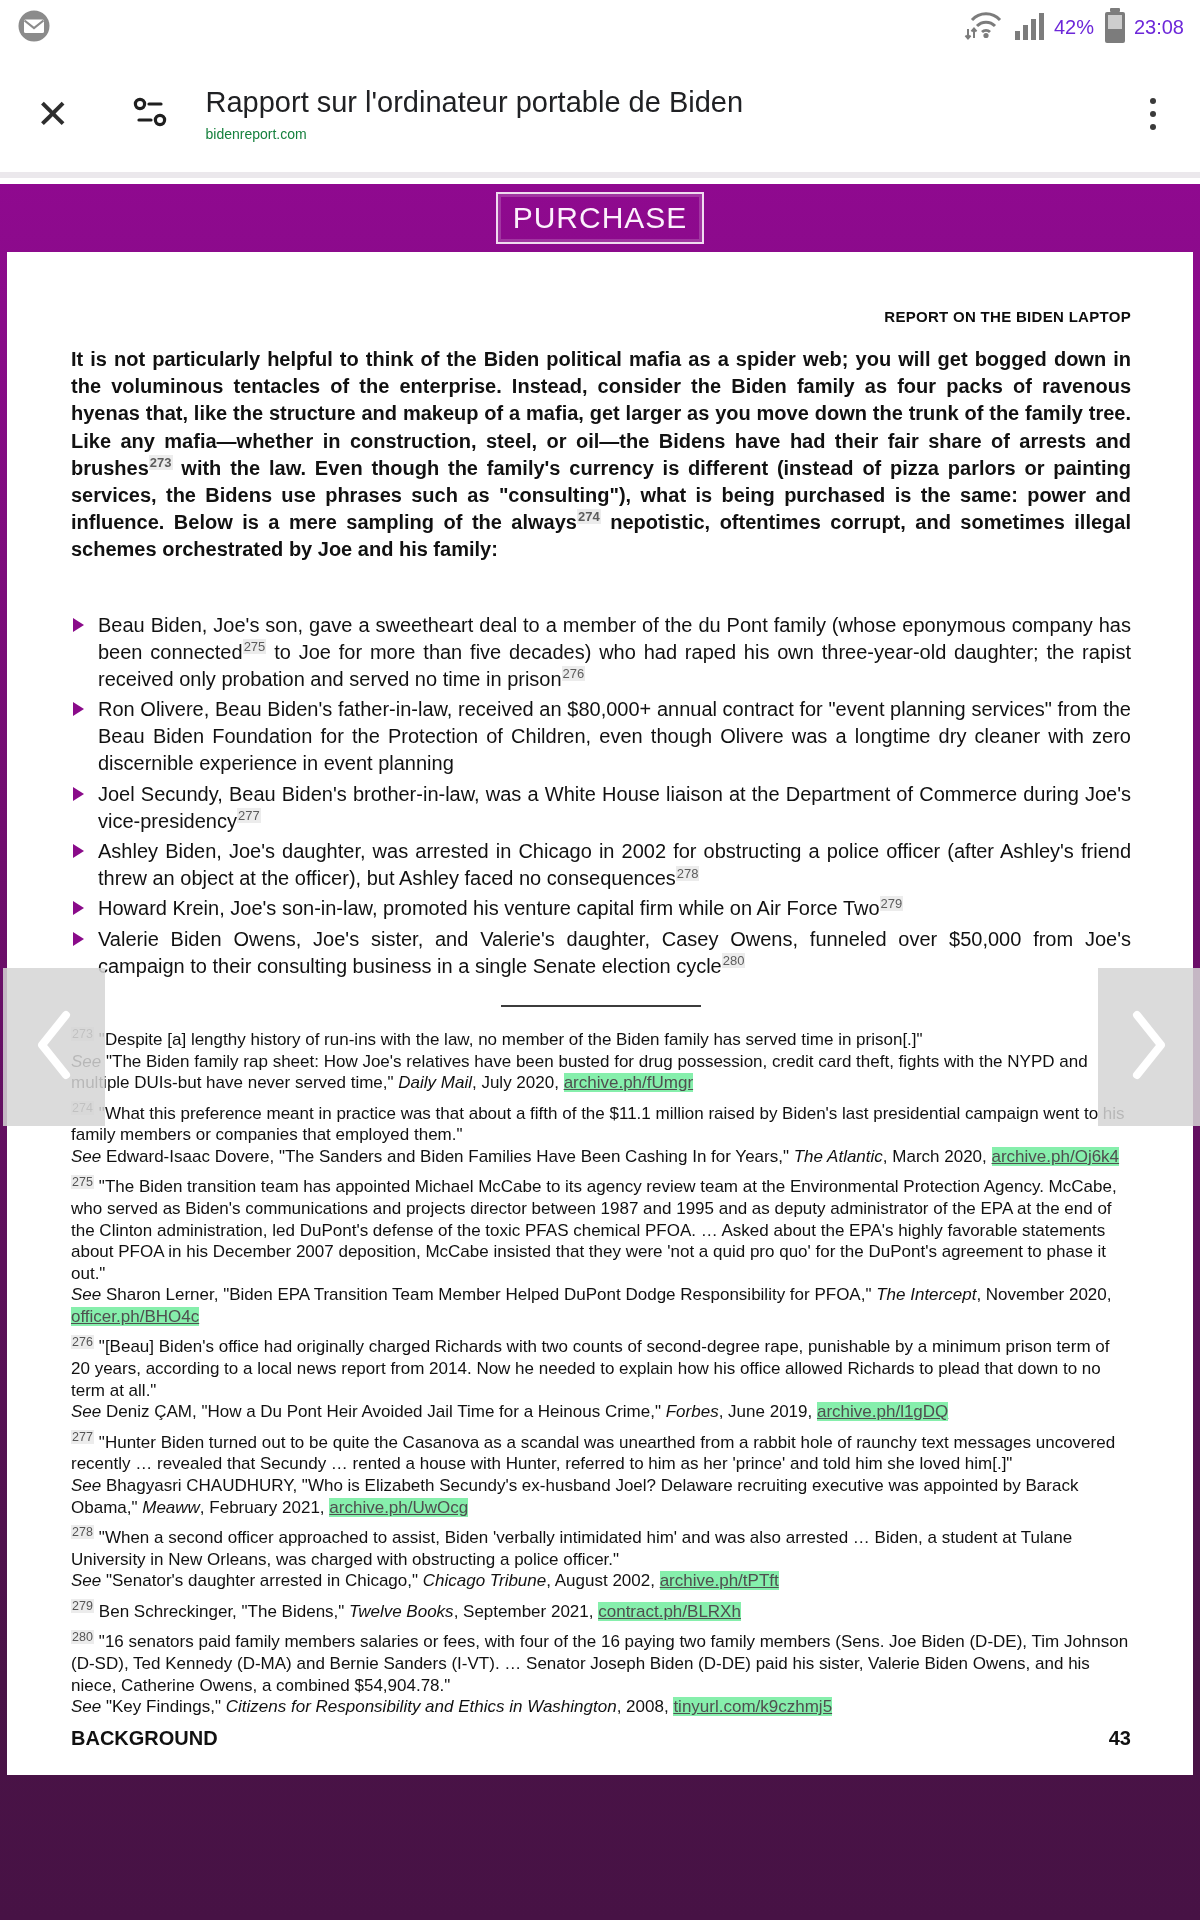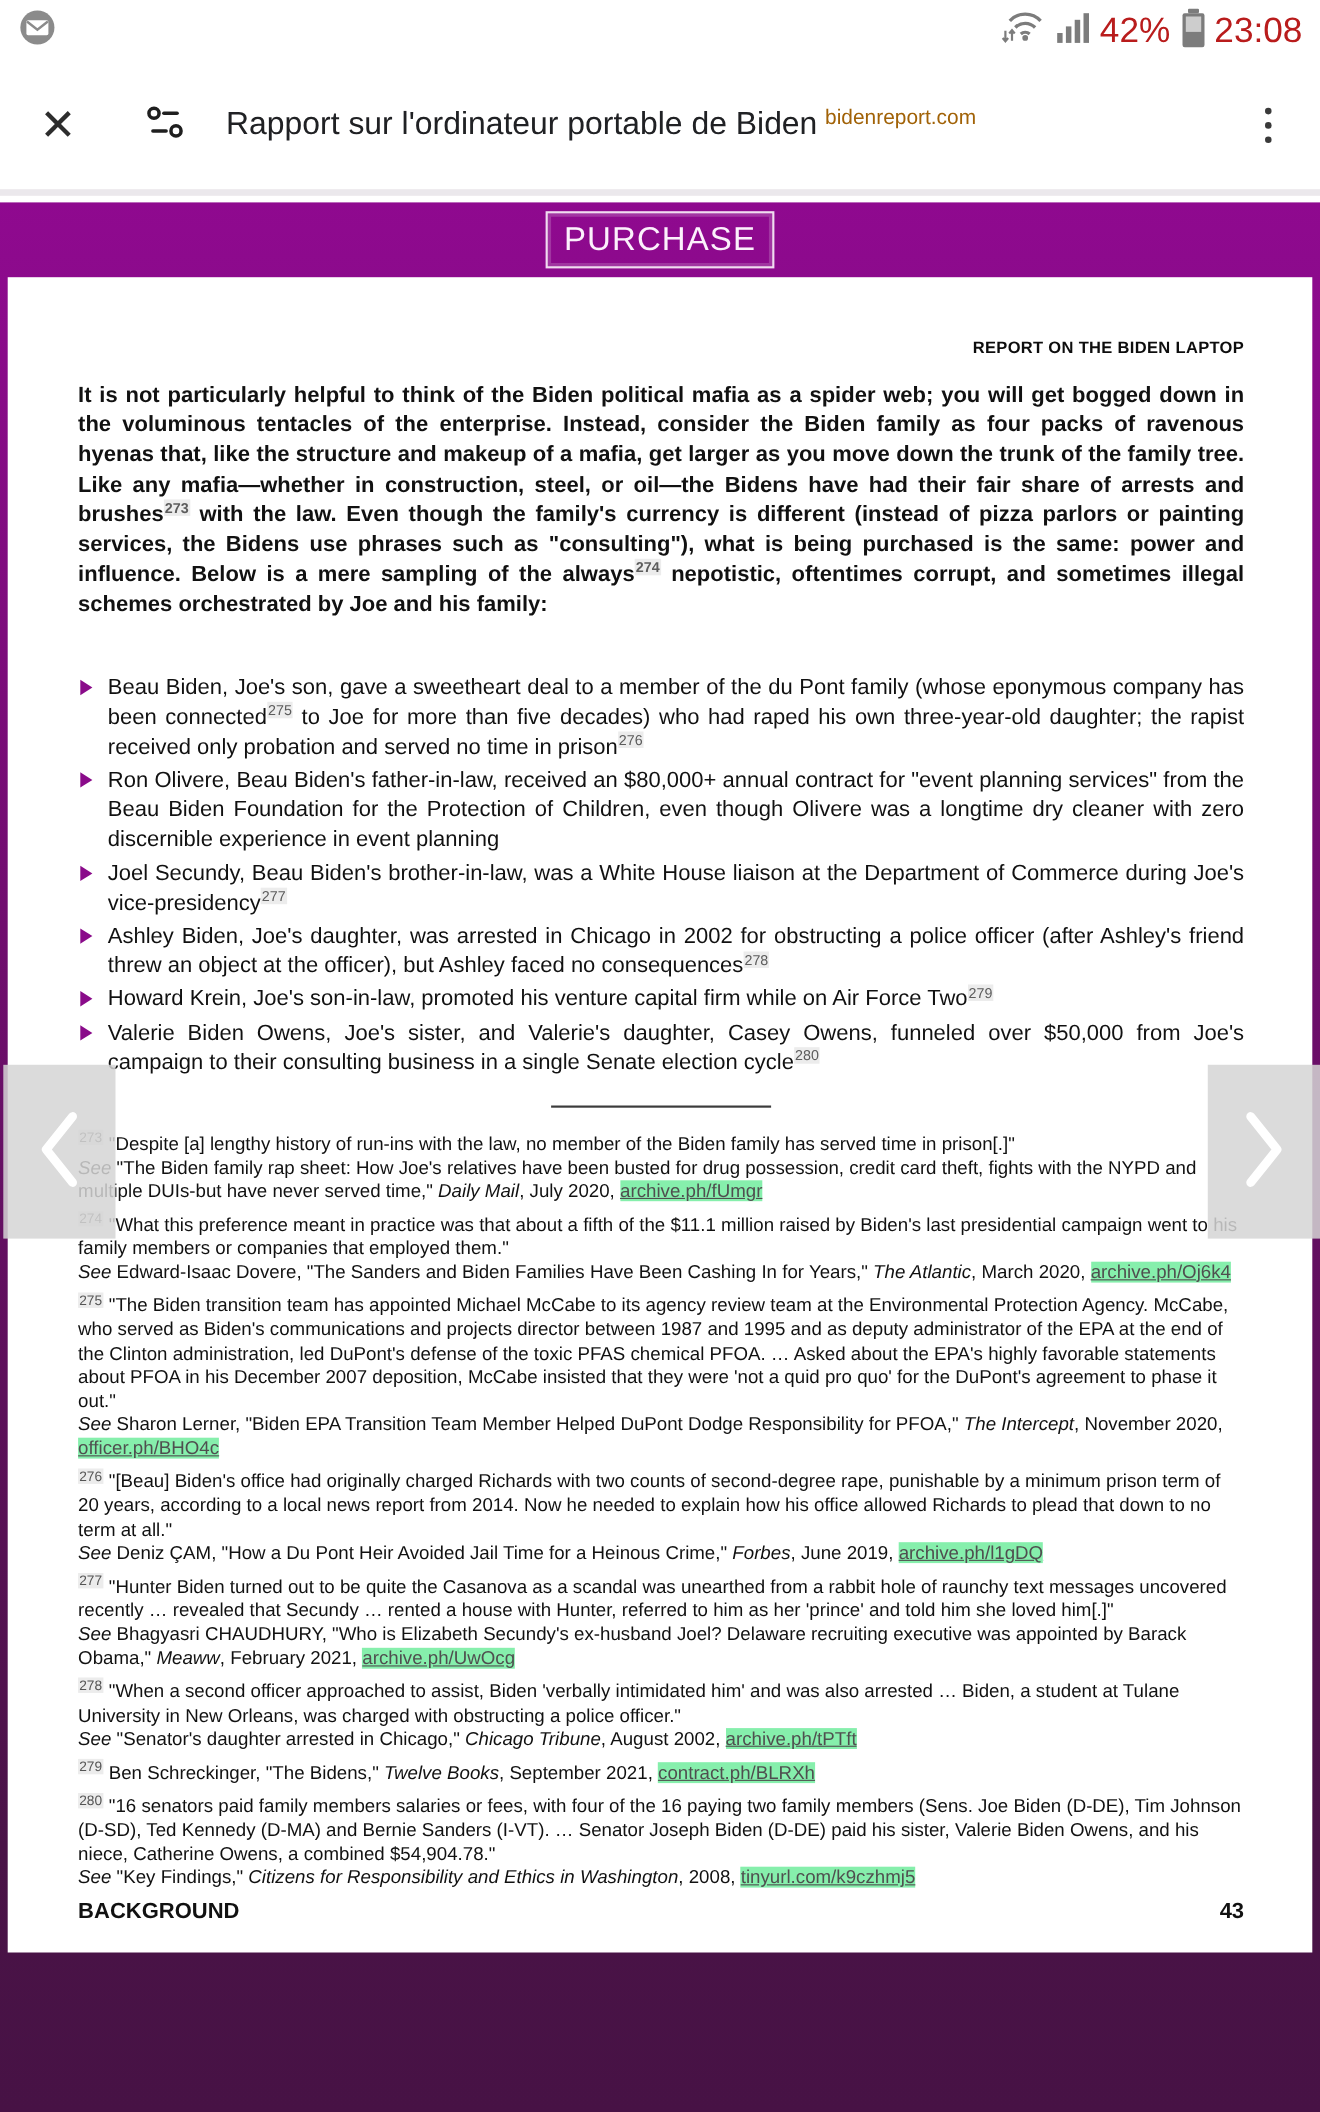--- a/index.html
+++ b/index.html
@@ -7,39 +7,39 @@
   body {
     width:1200px; height:1920px; position:relative; overflow:hidden;
     background:#ffffff; font-family:"Liberation Sans", sans-serif; color:#111;
   }
 
   
   .status-bar {
     height:55px; display:flex; align-items:center; justify-content:space-between;
     padding:0 16px; background:#fff;
   }
-  .sb-right { display:flex; align-items:center; gap:9px; color:#b91c1c;
-    font-size:32px; font-weight:400; }
+  .sb-right { display:flex; align-items:center; gap:9px; color:#6d28d9;
+    font-size:20px; font-weight:400; }
   .battery { position:relative; width:20px; height:31px; background:#7c7c7c;
     border-radius:2px; margin-left:2px; }
   .battery::before { content:''; position:absolute; top:-4px; left:5px; width:10px;
     height:4px; background:#7c7c7c; border-radius:1px; }
   .battery::after { content:''; position:absolute; top:3px; left:3px; right:3px;
     height:46%; background:#cdcdcd; }
 
   
   .app-header {
     height:123px; display:flex; align-items:center; gap:26px; padding:0 30px;
     background:#fff; border-bottom:6px solid #ebe8ec;
   }
   .close-btn { font-size:40px; color:#2d2d2d; line-height:1; padding:0 6px; cursor:default; }
   .tune-wrap { margin-left:28px; }
-  .title-block { display:flex; flex-direction:row; gap:7px; margin-left:10px; min-width:0; }
+  .title-block { display:flex; flex-direction:column; gap:7px; margin-left:10px; min-width:0; }
   .page-title { font-size:29px; color:#202124; white-space:nowrap; }
-  .page-url { font-size:19px; color:#a16207; }
+  .page-url { font-size:14px; color:#15803d; }
   .menu-btn { margin-left:auto; display:flex; flex-direction:column; gap:7px; padding:8px 14px; }
   .menu-btn i { width:6px; height:6px; border-radius:50%; background:#3a3a3a; }
 
   
   .web-bg {
     position:absolute; top:184px; left:0; right:0; bottom:0;
     background:linear-gradient(180deg, #8f098f 0%, #8a0b8a 7%, #700d6e 38%, #4a1347 86%, #471245 100%);
   }
   .banner { height:68px; display:flex; align-items:center; justify-content:center; }
   .purchase-btn {

